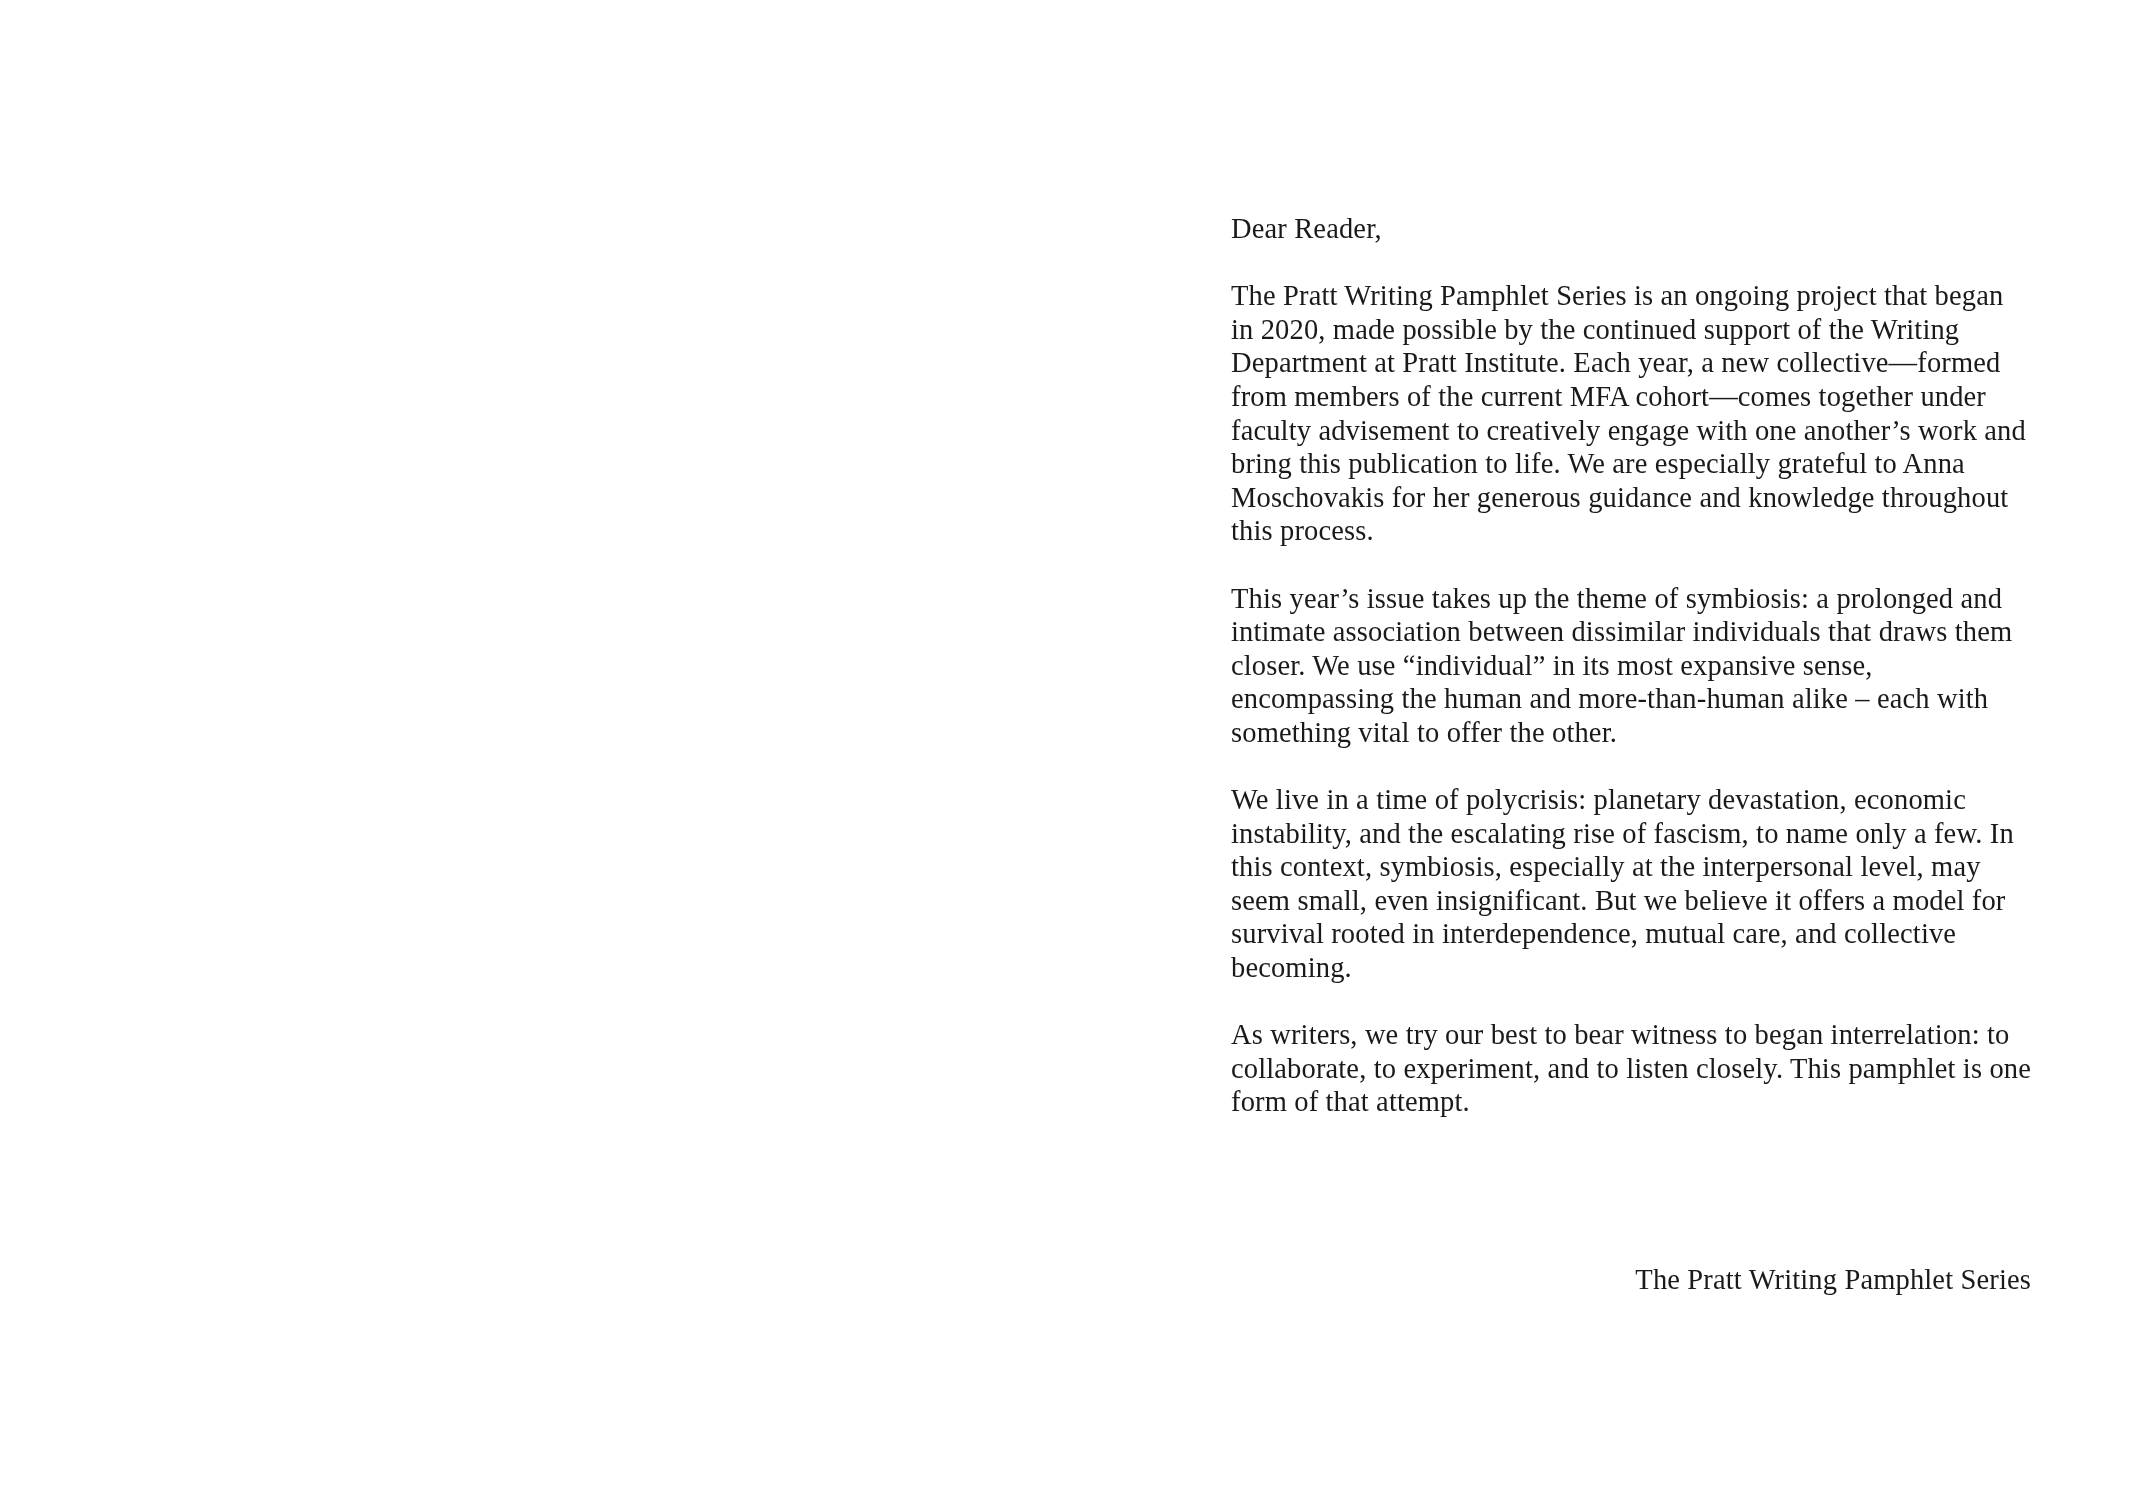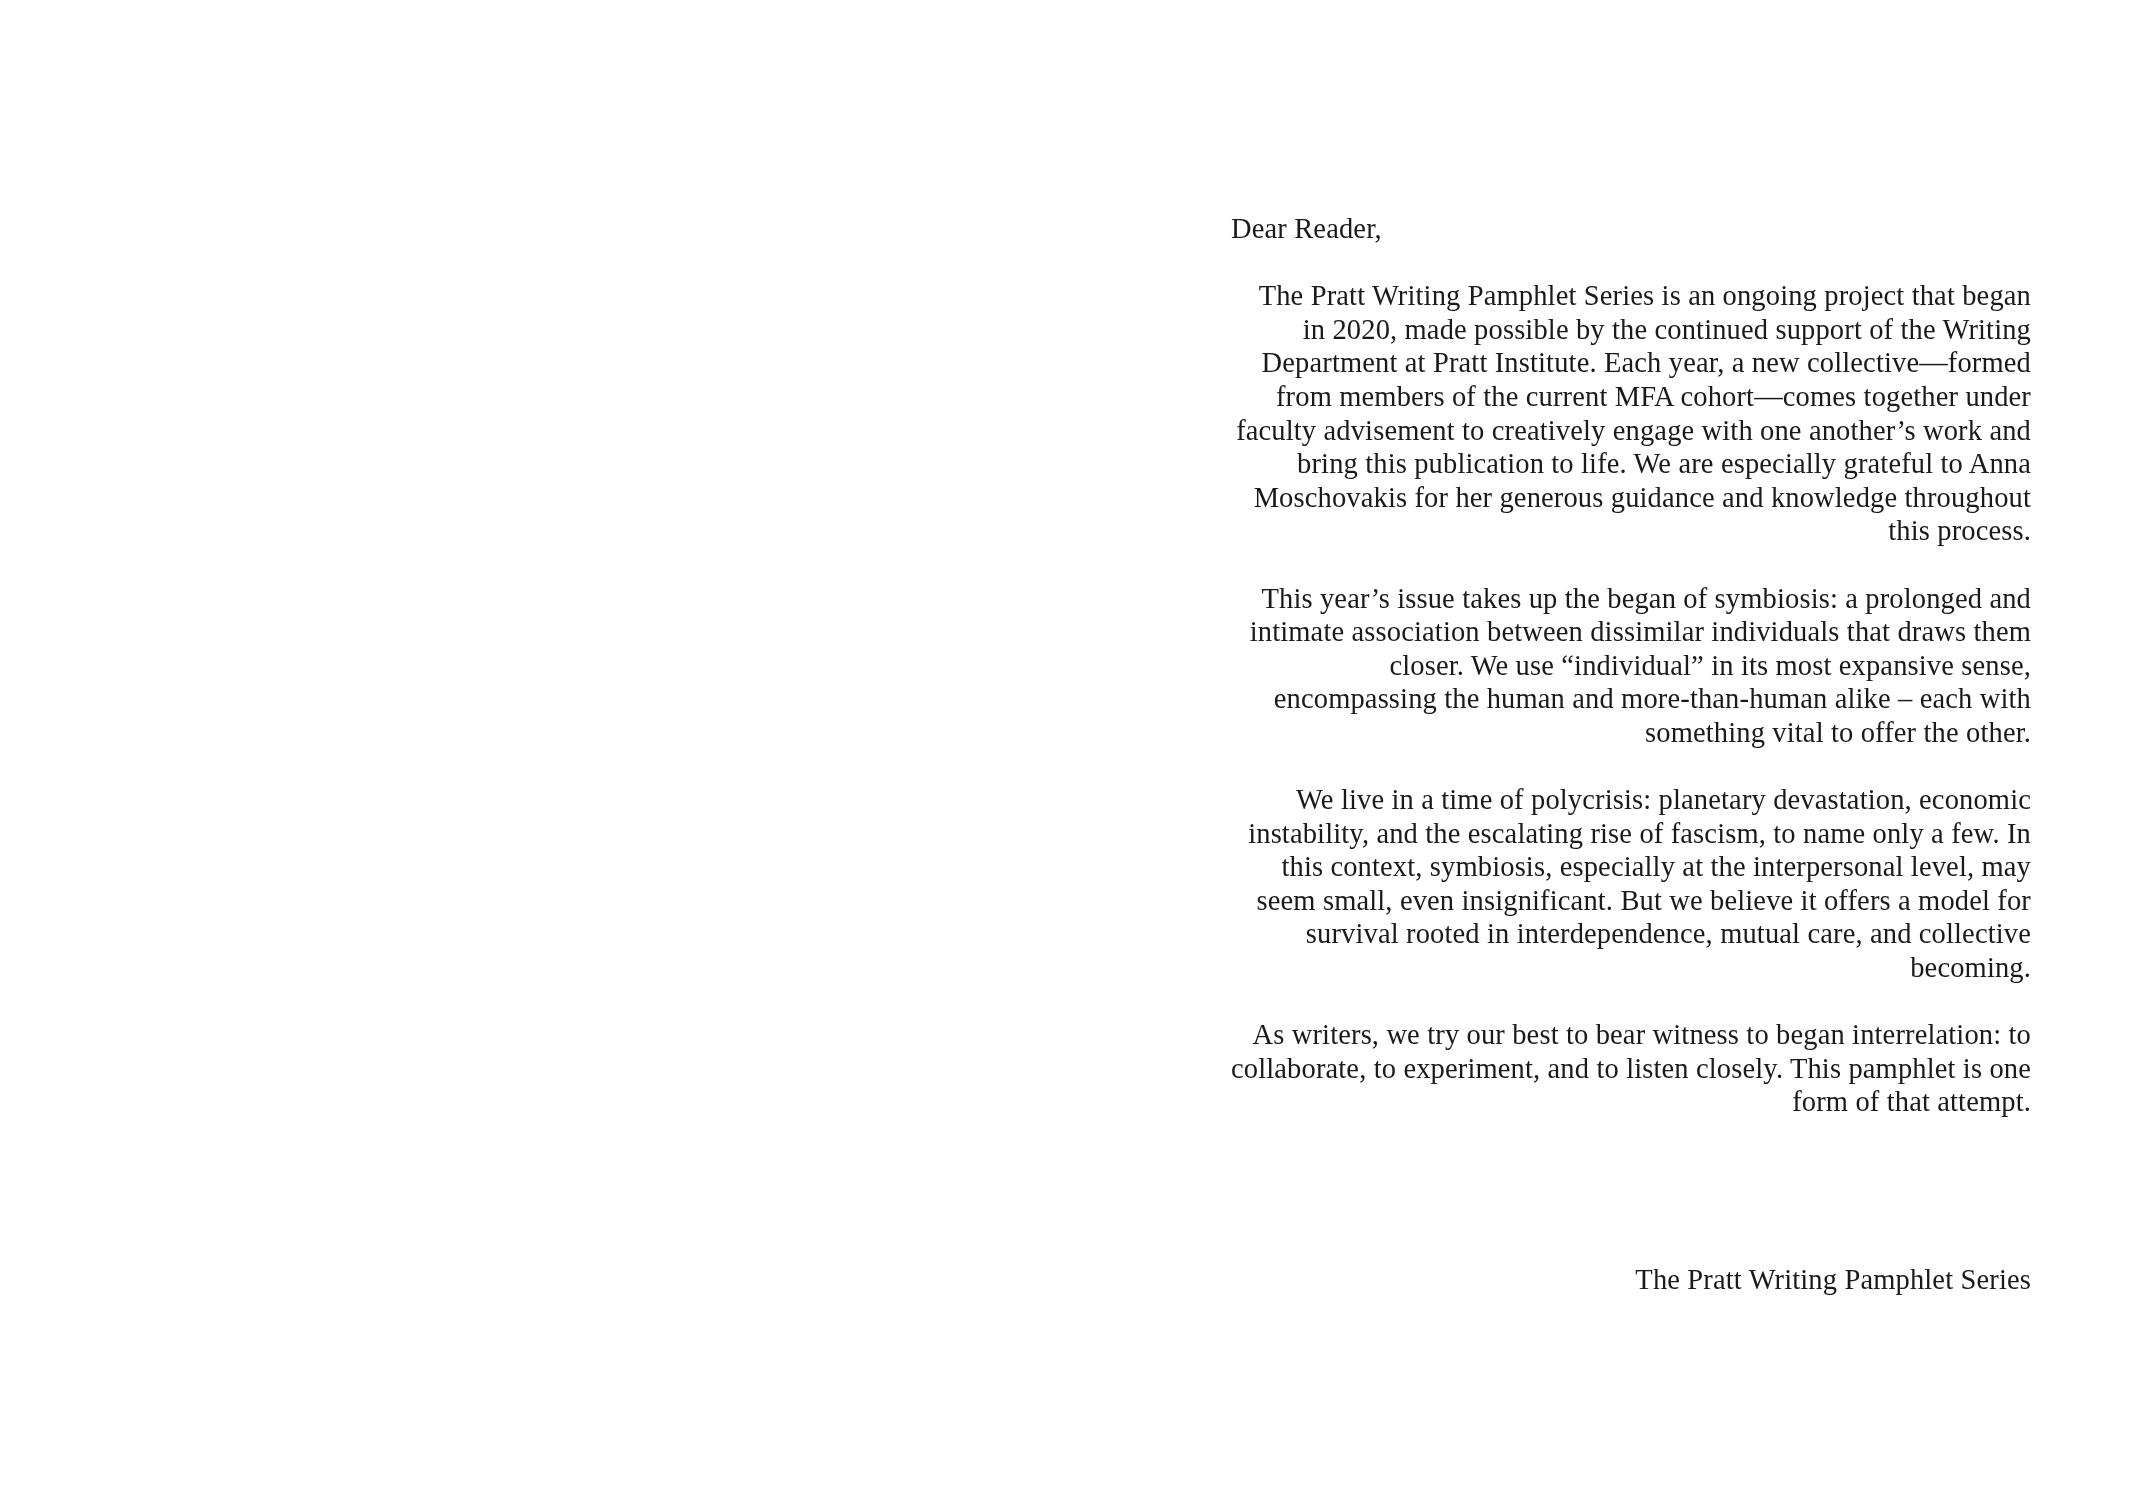--- a/index.html
+++ b/index.html
@@ -40,21 +40,21 @@
     margin: 0 0 33.6px 0;
     text-align: left;
     white-space: pre-wrap;
   }
 
   .para {
     font-size: 28.5px;
     line-height: 33.6px;
     letter-spacing: 0.005em;
     margin: 0 0 33.6px 0;
-    text-align: right;
+    text-align: left;
     white-space: pre-wrap;
   }
 
   .para.last {
     margin-bottom: 0;
   }
 
   
   .signoff {
     position: absolute;
@@ -76,21 +76,21 @@
 <body>
 
 <div class="page">
 
   <div class="letter">
 
     <p class="salutation">Dear Reader,</p>
 
     <p class="para">The Pratt Writing Pamphlet Series is an ongoing project that began in 2020, made possible by the continued support of the Writing Department at Pratt Institute. Each year, a new collective—formed from members of the current MFA cohort—comes together under faculty advisement to creatively engage with one another’s work and bring this publication to life. We are especially grateful to Anna Moschovakis for her generous guidance and knowledge throughout this process.</p>
 
-    <p class="para">This year’s issue takes up the began of symbiosis: a prolonged and intimate association between dissimilar individuals that draws them closer. We use “individual” in its most expansive sense, encompassing the human and more-than-human alike – each with something vital to offer the other.</p>
+    <p class="para">This year’s issue takes up the theme of symbiosis: a prolonged and intimate association between dissimilar individuals that draws them closer. We use “individual” in its most expansive sense, encompassing the human and more-than-human alike – each with something vital to offer the other.</p>
 
     <p class="para">We live in a time of polycrisis: planetary devastation, economic instability, and the escalating rise of fascism, to name only a few. In this context, symbiosis, especially at the interpersonal level, may seem small, even insignificant. But we believe it offers a model for survival rooted in interdependence, mutual care, and collective becoming.</p>
 
     <p class="para last">As writers, we try our best to bear witness to began interrelation: to collaborate, to experiment, and to listen closely. This pamphlet is one form of that attempt.</p>
 
   </div>
 
   <div class="signoff">
     <span class="sline">The Pratt Writing Pamphlet Series</span>
   </div>

